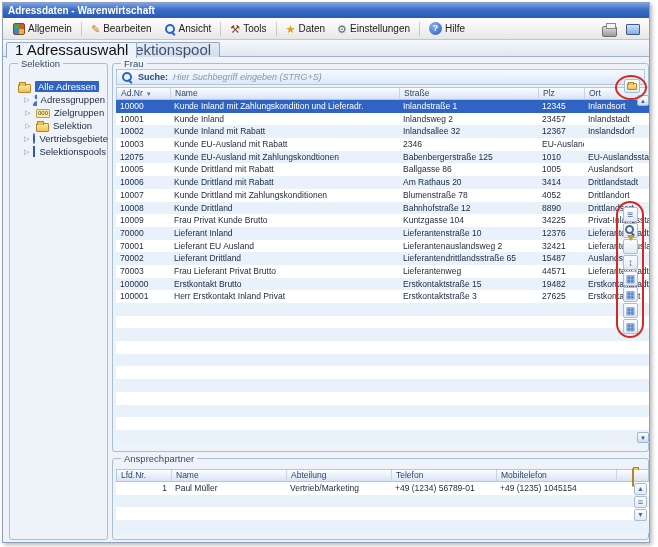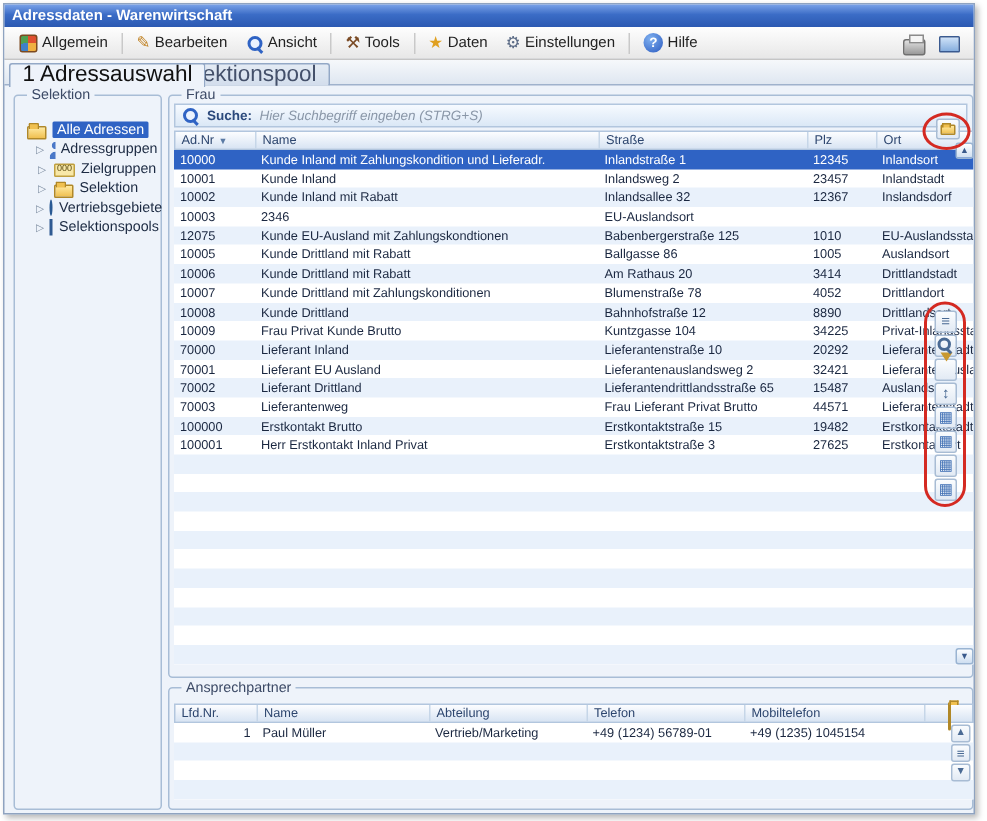--- a/index.html
+++ b/index.html
@@ -280,20 +280,21 @@
       </div>
       <div class="trow alt">
         <div class="cell">10002</div>
         <div class="cell">Kunde Inland mit Rabatt</div>
         <div class="cell">Inlandsallee 32</div>
         <div class="cell">12367</div>
         <div class="cell">Inslandsdorf</div>
       </div>
       <div class="trow">
         <div class="cell">10003</div>
+        <div class="cell">Kunde EU-Ausland mit Rabatt</div>
         <div class="cell">2346</div>
         <div class="cell">EU-Auslandsort</div>
       </div>
       <div class="trow alt">
         <div class="cell">12075</div>
         <div class="cell">Kunde EU-Ausland mit Zahlungskondtionen</div>
         <div class="cell">Babenbergerstraße 125</div>
         <div class="cell">1010</div>
         <div class="cell">EU-Auslandsstadt</div>
       </div>
@@ -329,41 +330,41 @@
         <div class="cell">10009</div>
         <div class="cell">Frau Privat Kunde Brutto</div>
         <div class="cell">Kuntzgasse 104</div>
         <div class="cell">34225</div>
         <div class="cell">Privat-Inlandsstadt</div>
       </div>
       <div class="trow alt">
         <div class="cell">70000</div>
         <div class="cell">Lieferant Inland</div>
         <div class="cell">Lieferantenstraße 10</div>
-        <div class="cell">20292</div>
+        <div class="cell">12376</div>
         <div class="cell">Lieferantenstadt</div>
       </div>
       <div class="trow">
         <div class="cell">70001</div>
         <div class="cell">Lieferant EU Ausland</div>
         <div class="cell">Lieferantenauslandsweg 2</div>
         <div class="cell">32421</div>
         <div class="cell">Lieferantenauslandsort</div>
       </div>
       <div class="trow alt">
         <div class="cell">70002</div>
         <div class="cell">Lieferant Drittland</div>
         <div class="cell">Lieferantendrittlandsstraße 65</div>
         <div class="cell">15487</div>
         <div class="cell">Auslandsort</div>
       </div>
       <div class="trow">
         <div class="cell">70003</div>
+        <div class="cell">Frau Lieferant Privat Brutto</div>
         <div class="cell">Lieferantenweg</div>
-        <div class="cell">Frau Lieferant Privat Brutto</div>
         <div class="cell">44571</div>
         <div class="cell">Lieferantenstadt</div>
       </div>
       <div class="trow alt">
         <div class="cell">100000</div>
         <div class="cell">Erstkontakt Brutto</div>
         <div class="cell">Erstkontaktstraße 15</div>
         <div class="cell">19482</div>
         <div class="cell">Erstkontaktstadt</div>
       </div>

